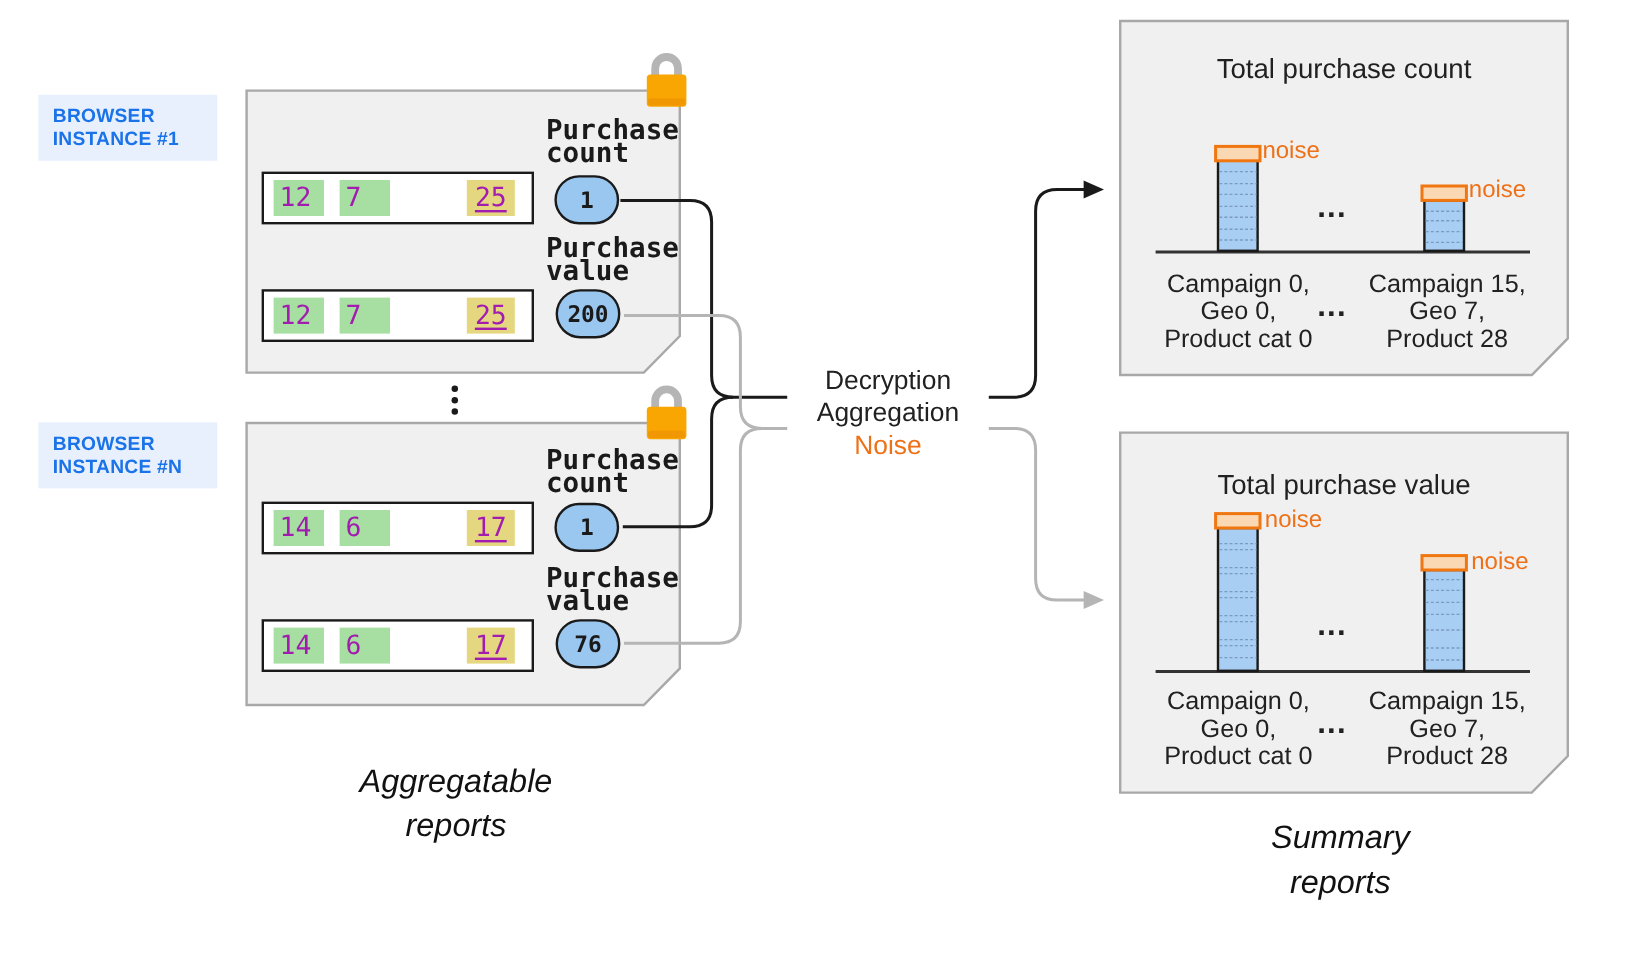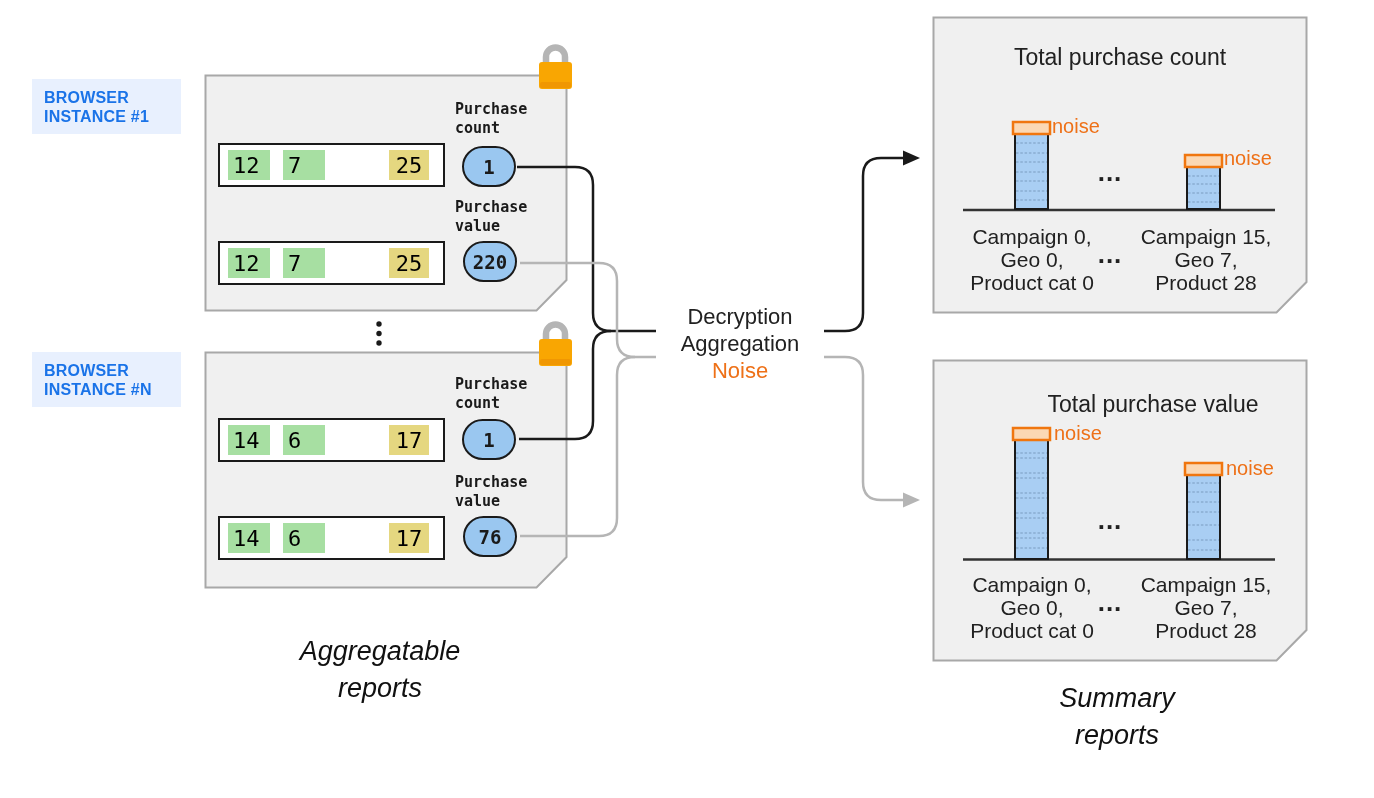--- a/index.html
+++ b/index.html
@@ -10,29 +10,29 @@
   .abs{position:absolute;}
   svg{position:absolute;left:0;top:0;}
   .browser-label{
     background:#e8f0fe;color:#1a73e8;font-weight:bold;font-size:16px;line-height:19px;
     width:149px;height:55px;box-sizing:border-box;padding:9px 5px 0 12px;
     white-space:pre-line;letter-spacing:.2px;
   }
   .vector-row{
     width:227px;height:44px;background:#ffffff;border:2.5px solid #1a1a1a;box-sizing:border-box;
     display:flex;align-items:center;gap:13px;padding-left:8px;
-    font-family:"DejaVu Sans Mono", monospace;font-size:22px;color:#000000;
+    font-family:"DejaVu Sans Mono", monospace;font-size:22px;color:#a21caf;
   }
   .cell-green{width:42px;height:30px;background:#a7dfa2;display:flex;align-items:center;
     padding-left:5px;box-sizing:border-box;}
   .cell-yellow{width:40px;height:30px;background:#e5d780;display:flex;align-items:center;
     justify-content:center;margin-left:auto;margin-right:14px;
-    text-underline-offset:3px;text-decoration-thickness:2px;}
+    text-decoration:underline;text-underline-offset:3px;text-decoration-thickness:2px;}
   .metric-label{
-    font-family:"DejaVu Sans Mono", monospace;font-weight:bold;font-size:15px;line-height:19px;
+    font-family:"DejaVu Sans Mono", monospace;font-weight:bold;font-size:23px;line-height:19px;
     white-space:pre-line;color:#1a1a1a;
   }
   .value-circle{
     width:54px;height:41px;box-sizing:border-box;border:2.5px solid #1a1a1a;border-radius:21px;
     background:#9ac7f0;display:flex;align-items:center;justify-content:center;
     font-family:"DejaVu Sans Mono", monospace;font-weight:bold;font-size:19px;color:#1a1a1a;
   }
   .process-text{width:180px;text-align:center;font-size:22px;line-height:27px;color:#212121;}
   .process-text .noise{color:#ee7118;}
   .chart-title{width:334px;text-align:center;font-size:23px;color:#212121;}
@@ -164,21 +164,21 @@
     <span class="cell-green">14</span>
     <span class="cell-green">6</span>
     <span class="cell-yellow">17</span>
   </div>
 
   <div class="abs metric-label" style="left:455px;top:100px;">Purchase
 count</div>
   <div class="abs value-circle" style="left:462px;top:146px;">1</div>
   <div class="abs metric-label" style="left:455px;top:198px;">Purchase
 value</div>
-  <div class="abs value-circle" style="left:463px;top:241px;">220</div>
+  <div class="abs value-circle" style="left:463px;top:241px;">200</div>
 
   <div class="abs metric-label" style="left:455px;top:375px;">Purchase
 count</div>
   <div class="abs value-circle" style="left:462px;top:419px;">1</div>
   <div class="abs metric-label" style="left:455px;top:473px;">Purchase
 value</div>
   <div class="abs value-circle" style="left:463px;top:516px;">76</div>
 
   <div class="abs process-text" style="left:650px;top:303px;">
     <span style="display:block">Decryption</span>
@@ -191,21 +191,21 @@
   <div class="abs noise-label" style="left:1224px;top:147px;">noise</div>
   <div class="abs dots-h" style="left:1093px;top:157px;">...</div>
   <div class="abs cat-label" style="left:944px;top:225px;">Campaign 0,
 Geo 0,
 Product cat 0</div>
   <div class="abs cat-label" style="left:1118px;top:225px;">Campaign 15,
 Geo 7,
 Product 28</div>
   <div class="abs dots-h" style="left:1093px;top:239px;">...</div>
 
-  <div class="abs chart-title" style="left:986px;top:391px;">Total purchase value</div>
+  <div class="abs chart-title" style="left:953px;top:391px;">Total purchase value</div>
   <div class="abs noise-label" style="left:1054px;top:422px;">noise</div>
   <div class="abs noise-label" style="left:1226px;top:457px;">noise</div>
   <div class="abs dots-h" style="left:1093px;top:505px;">...</div>
   <div class="abs cat-label" style="left:944px;top:573px;">Campaign 0,
 Geo 0,
 Product cat 0</div>
   <div class="abs cat-label" style="left:1118px;top:573px;">Campaign 15,
 Geo 7,
 Product 28</div>
   <div class="abs dots-h" style="left:1093px;top:587px;">...</div>

